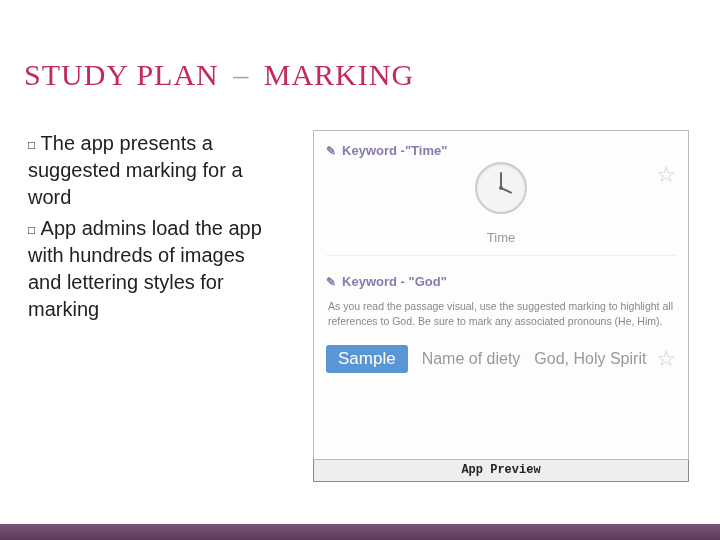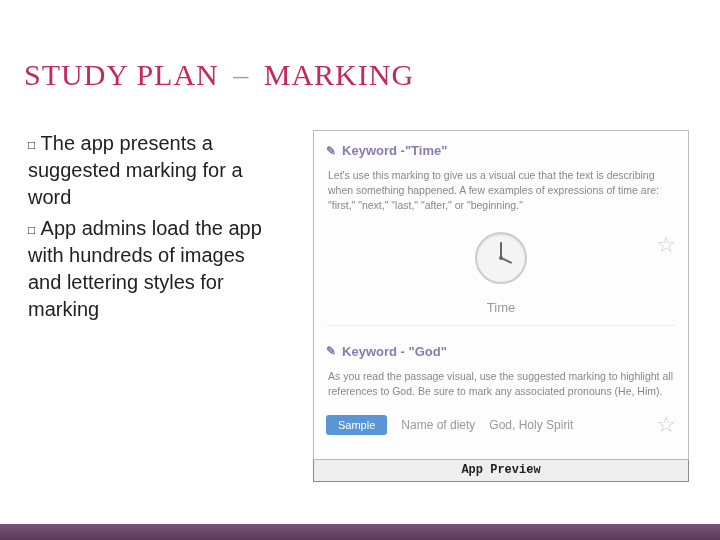--- a/index.html
+++ b/index.html
@@ -58,22 +58,22 @@
     border: 2px solid #ccc; position: relative; flex-shrink: 0;
     box-shadow: inset 0 1px 2px rgba(0,0,0,.1);
   }
   .clock::before, .clock::after { content:""; position:absolute; background:#666; left:50%; top:50%; transform-origin: bottom center; }
   .clock::before { width:2px; height:16px; transform: translate(-50%,-100%) rotate(0deg); border-radius:2px; }
   .clock::after  { width:2px; height:12px; transform: translate(-50%,-100%) rotate(115deg); border-radius:2px; }
   .clock .dot { position:absolute; width:4px; height:4px; background:#666; border-radius:50%; top:50%; left:50%; transform:translate(-50%,-50%); }
   .marking-label { color: #999; font-size: 13px; }
   .star { position:absolute; right:0; color:#ccc; font-size:22px; }
   .sample-row { display:flex; align-items:center; gap:14px; margin-top:16px; position:relative; }
-  .sample-btn { background:#5a95d6; color:#fff; font-size:11px; padding:4px 12px; border-radius:3px; border:none; }
-  .tag { color:#999; font-size:12px; }
+  .sample-btn { background:#5a95d6; color:#fff; font-size:17px; padding:4px 12px; border-radius:3px; border:none; }
+  .tag { color:#999; font-size:16px; }
   .sample-row .star { right:0; }
   .preview-caption {
     border: 1px solid #8a8a8a;
     border-top: none;
     background: #eee;
     text-align: center;
     font-family: Liberation Mono, monospace;
     font-size: 12px;
     font-weight: 700;
     padding: 3px 0 4px 0;
@@ -100,21 +100,20 @@
   <div class="bullet"><span class="sq">□ </span><span>App admins load the app with hundreds of images and lettering styles for marking</span></div>
 </div>
 
 <div class="preview-wrap">
   <div class="preview">
 
     <div class="kw-row">
       <span class="edit-icon">✎</span>
       <span>Keyword -"Time"</span>
     </div>
-    <div class="kw-desc">Let's use this marking to give us a visual cue that the text is describing when something happened. A few examples of expressions of time are: "first," "next," "last," "after," or "beginning."</div>
     <div class="marking-row">
       <div class="clock">
           <span class="dot"></span>
         </div>
       <span class="marking-label">Time</span>
       <span class="star">☆</span>
     </div>
 
     <div class="kw-row" style="margin-top:18px;">
       <span class="edit-icon">✎</span>

